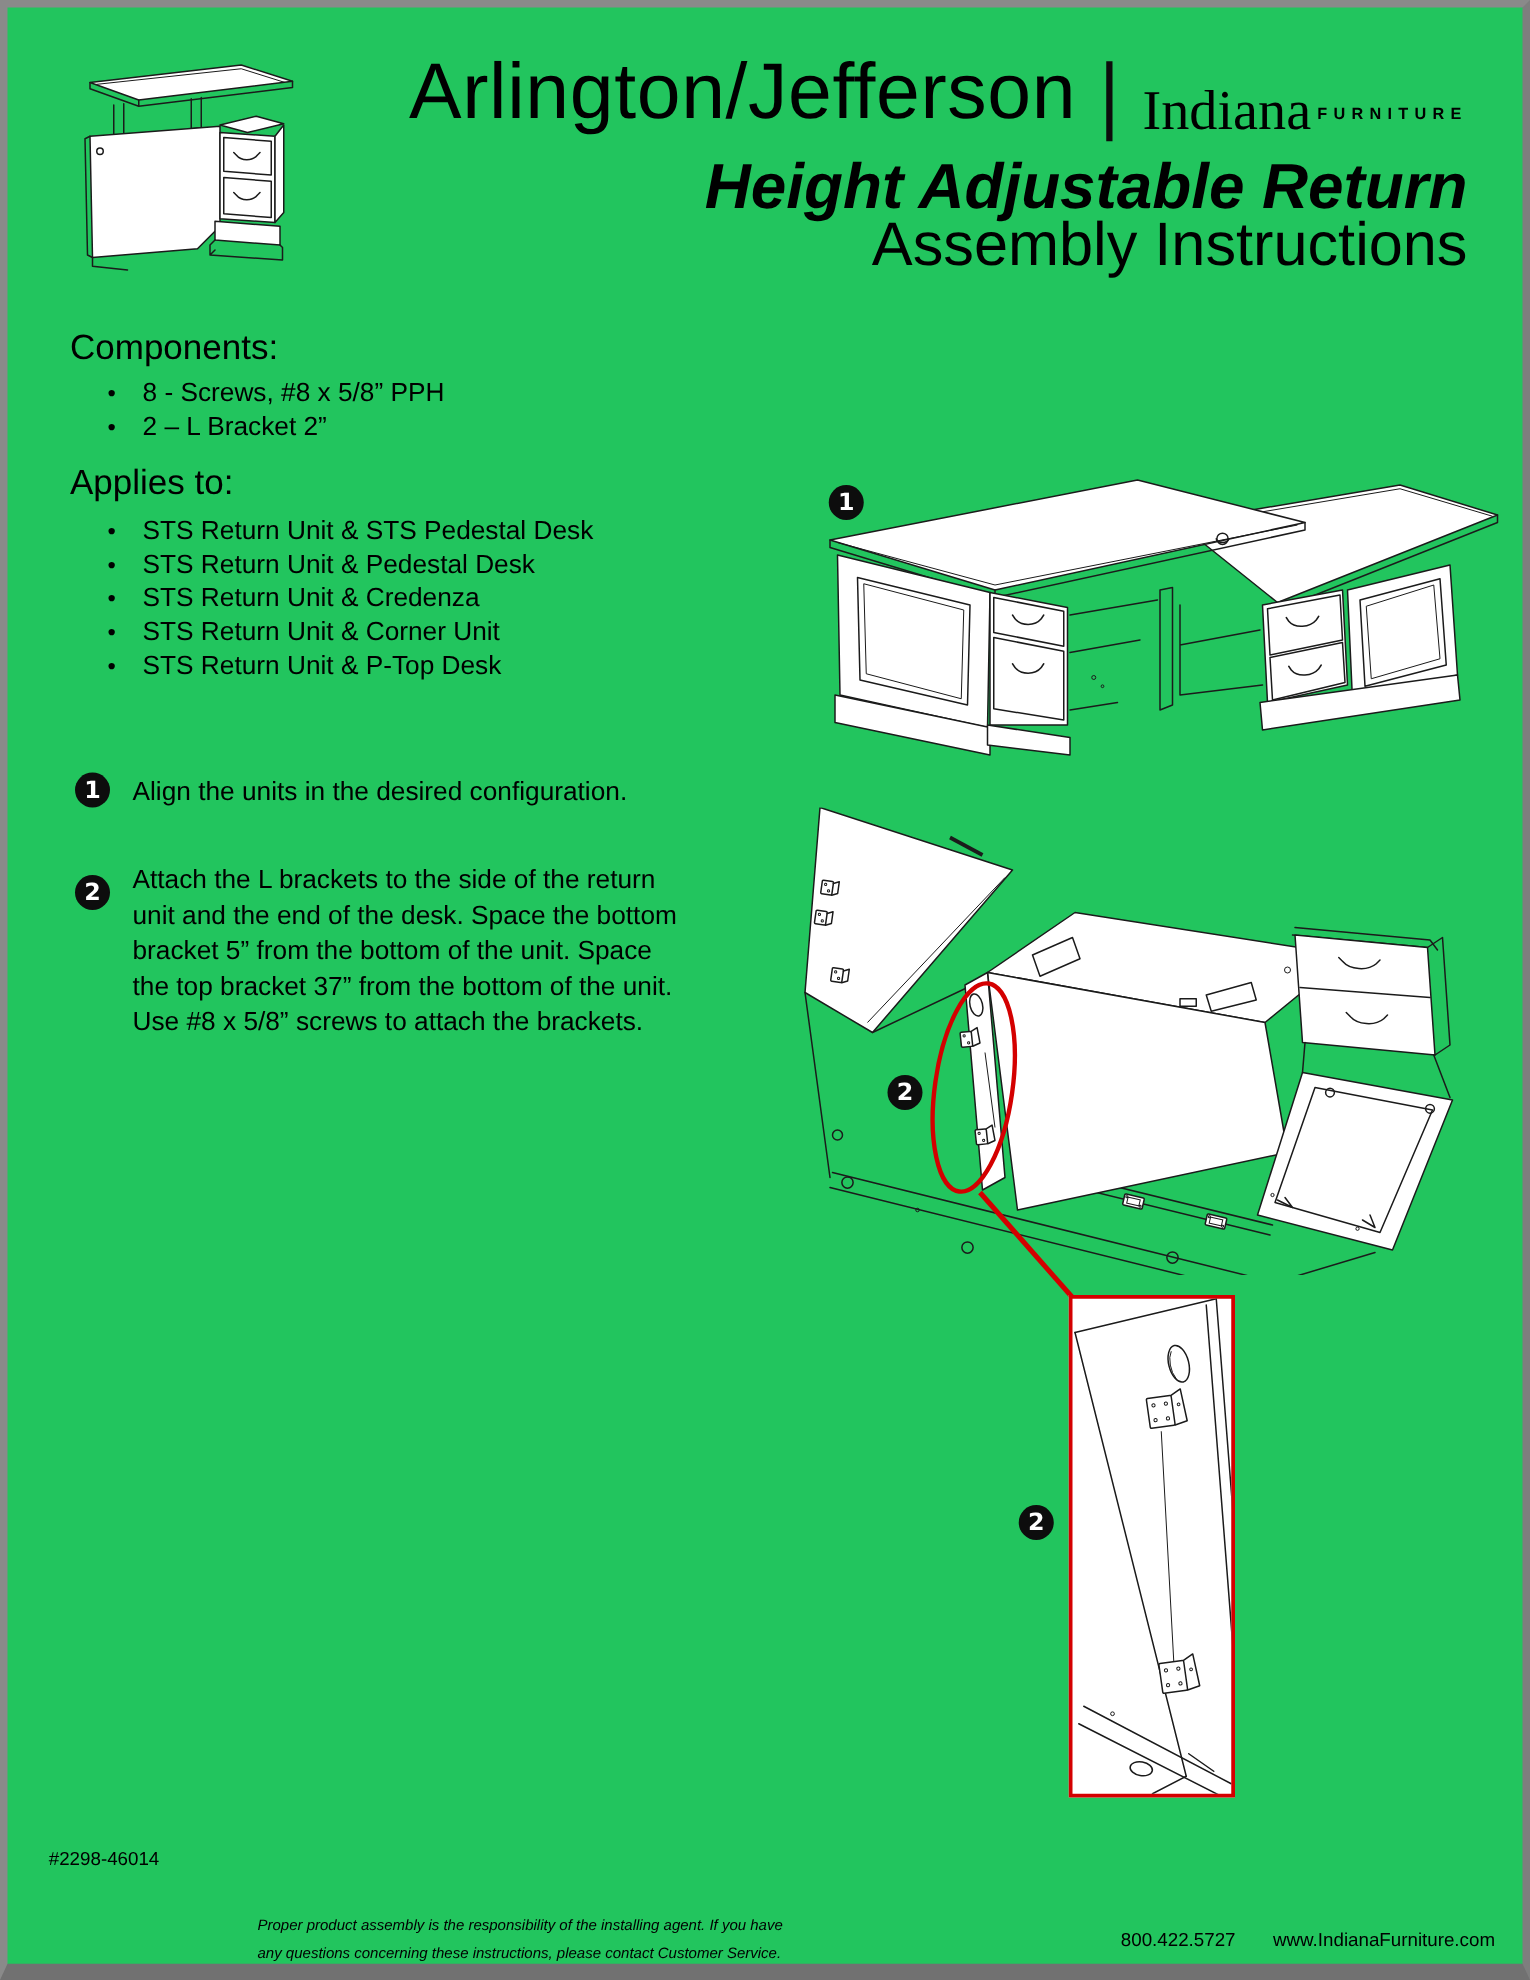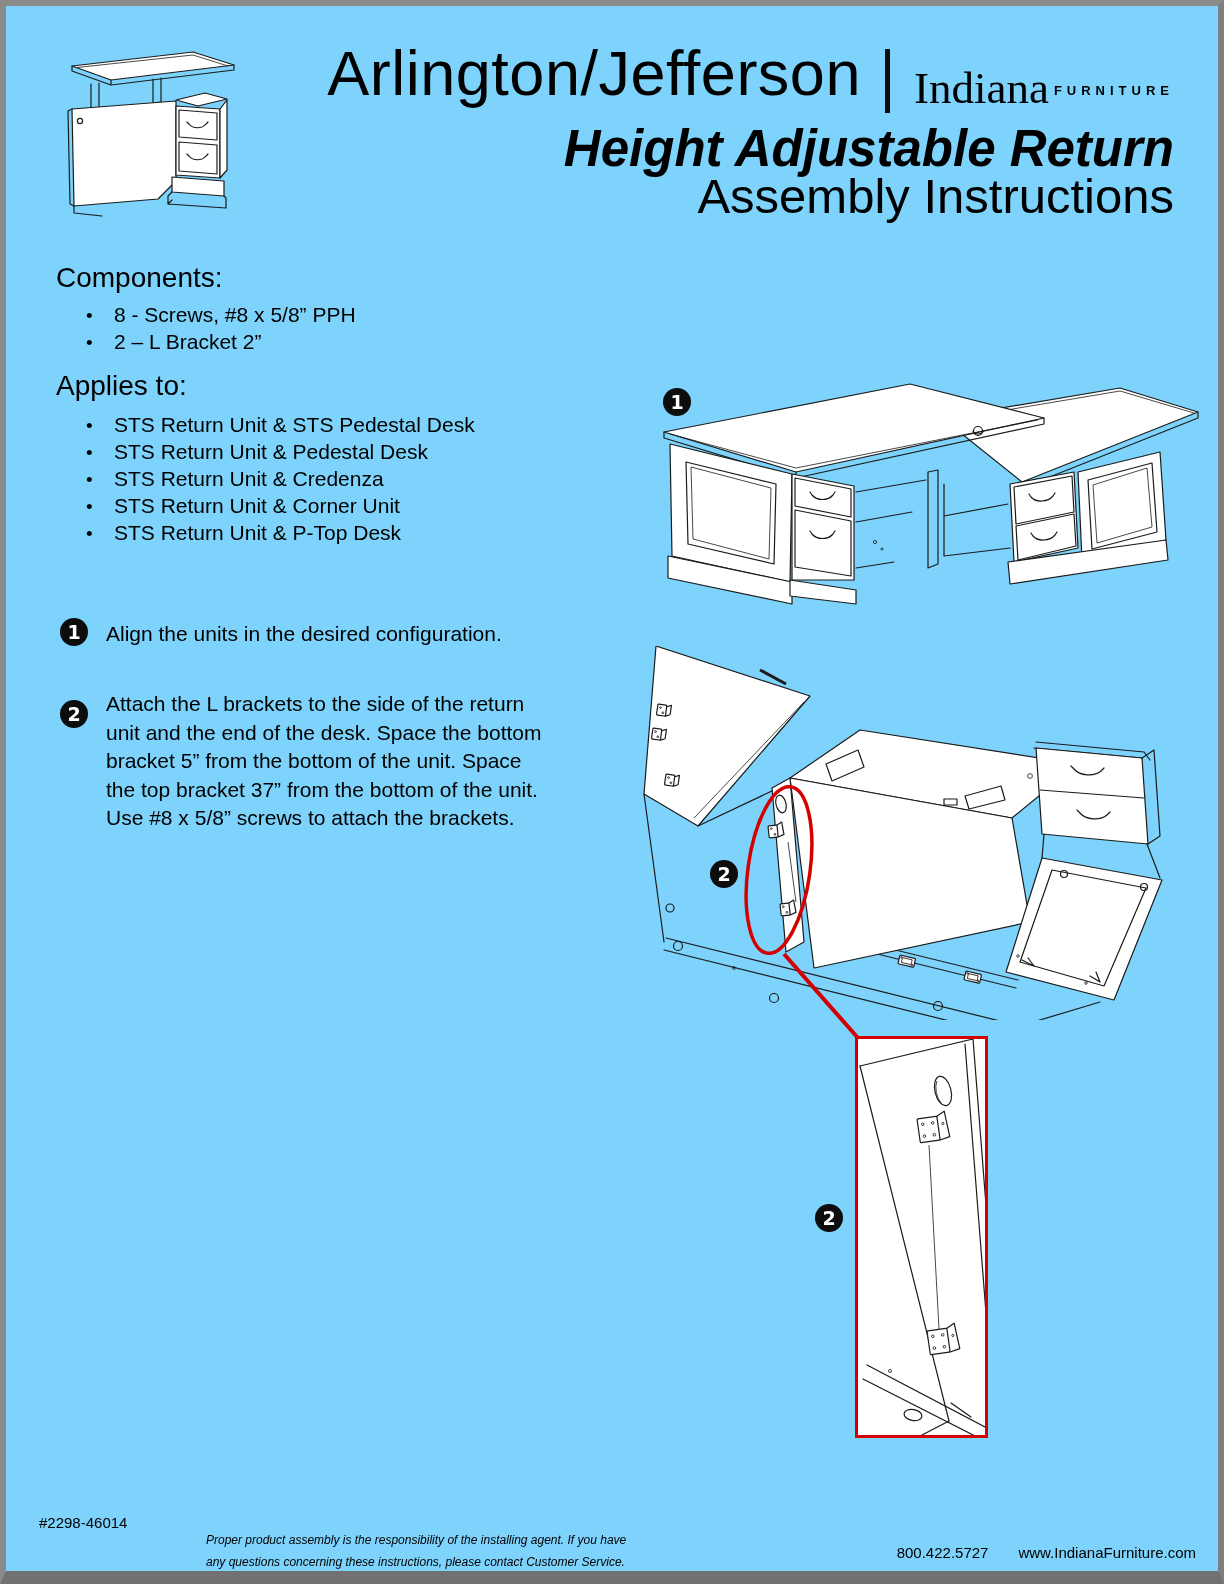--- a/index.html
+++ b/index.html
@@ -1,17 +1,17 @@
 <!DOCTYPE html>
 <html style="--accent: #d40000;"><head>
 <meta charset="utf-8">
 <style>
   :root{ --accent:#d40000; --ink:#1b1b1b; }
   html,body{margin:0;padding:0;background:#e9e9e9;}
-  .page{position:relative;width:1224px;height:1584px;background:#7dd3fc;overflow:hidden;
+  .page{position:relative;width:1224px;height:1584px;background:#22c55e;overflow:hidden;
         border-left:6px solid #8a8a8a;border-top:6px solid #8a8a8a;border-right:6px solid #7e7e7e;
         border-bottom:13px solid #717171;box-sizing:border-box;
         font-family:"Liberation Sans",sans-serif;color:#000;}
   .abs{position:absolute;}
   .titlerow{top:36px;right:44px;display:flex;align-items:flex-start;gap:24px;}
   .maintitle{font-size:63px;line-height:1;letter-spacing:.5px;white-space:nowrap;}
   .logobar{width:5px;height:64px;background:#0d0d0d;margin-top:7px;}
   .logoblock{display:flex;flex-direction:row;align-items:center;margin-top:26px;}
   .logoname{font-family:"Liberation Serif",serif;font-size:45px;line-height:.92;}
   .logosub{font-size:13px;font-weight:bold;letter-spacing:5px;margin-top:3px;text-indent:5px;}
@@ -268,21 +268,21 @@
       <path class="thin" d="M71,106 L81,290"></path>
       <path class="ln" d="M9,326 L127,388 M5,340 L123,400"></path>
       <path class="ln" d="M91,382 L64,396"></path>
       <ellipse class="ln" cx="55" cy="376" rx="9" ry="5.5" transform="rotate(10 55 376)"></ellipse>
       <path class="ln" d="M93,364 L113,378"></path>
       <circle class="thin" cx="32" cy="332" r="1.5"></circle>
     </svg>
   </div>
   <div class="abs badge" style="left:809px;top:1198px;">2</div>
 
-  <div class="abs footnum" style="left:33px;top:1508px;">#2298-46014</div>
+  <div class="abs footnum" style="left:33px;top:1473px;">#2298-46014</div>
   <div class="abs disclaim" style="left:200px;top:1524px;width:760px;">
     <div>Proper product assembly is the responsibility of the installing agent. If you have</div>
     <div>any questions concerning these instructions, please contact Customer Service.</div>
   </div>
   <div class="abs footright footcontact" style="right:22px;top:1538px;">
     <span>800.422.5727</span>
     <span>www.IndianaFurniture.com</span>
   </div>
 
 </div>

